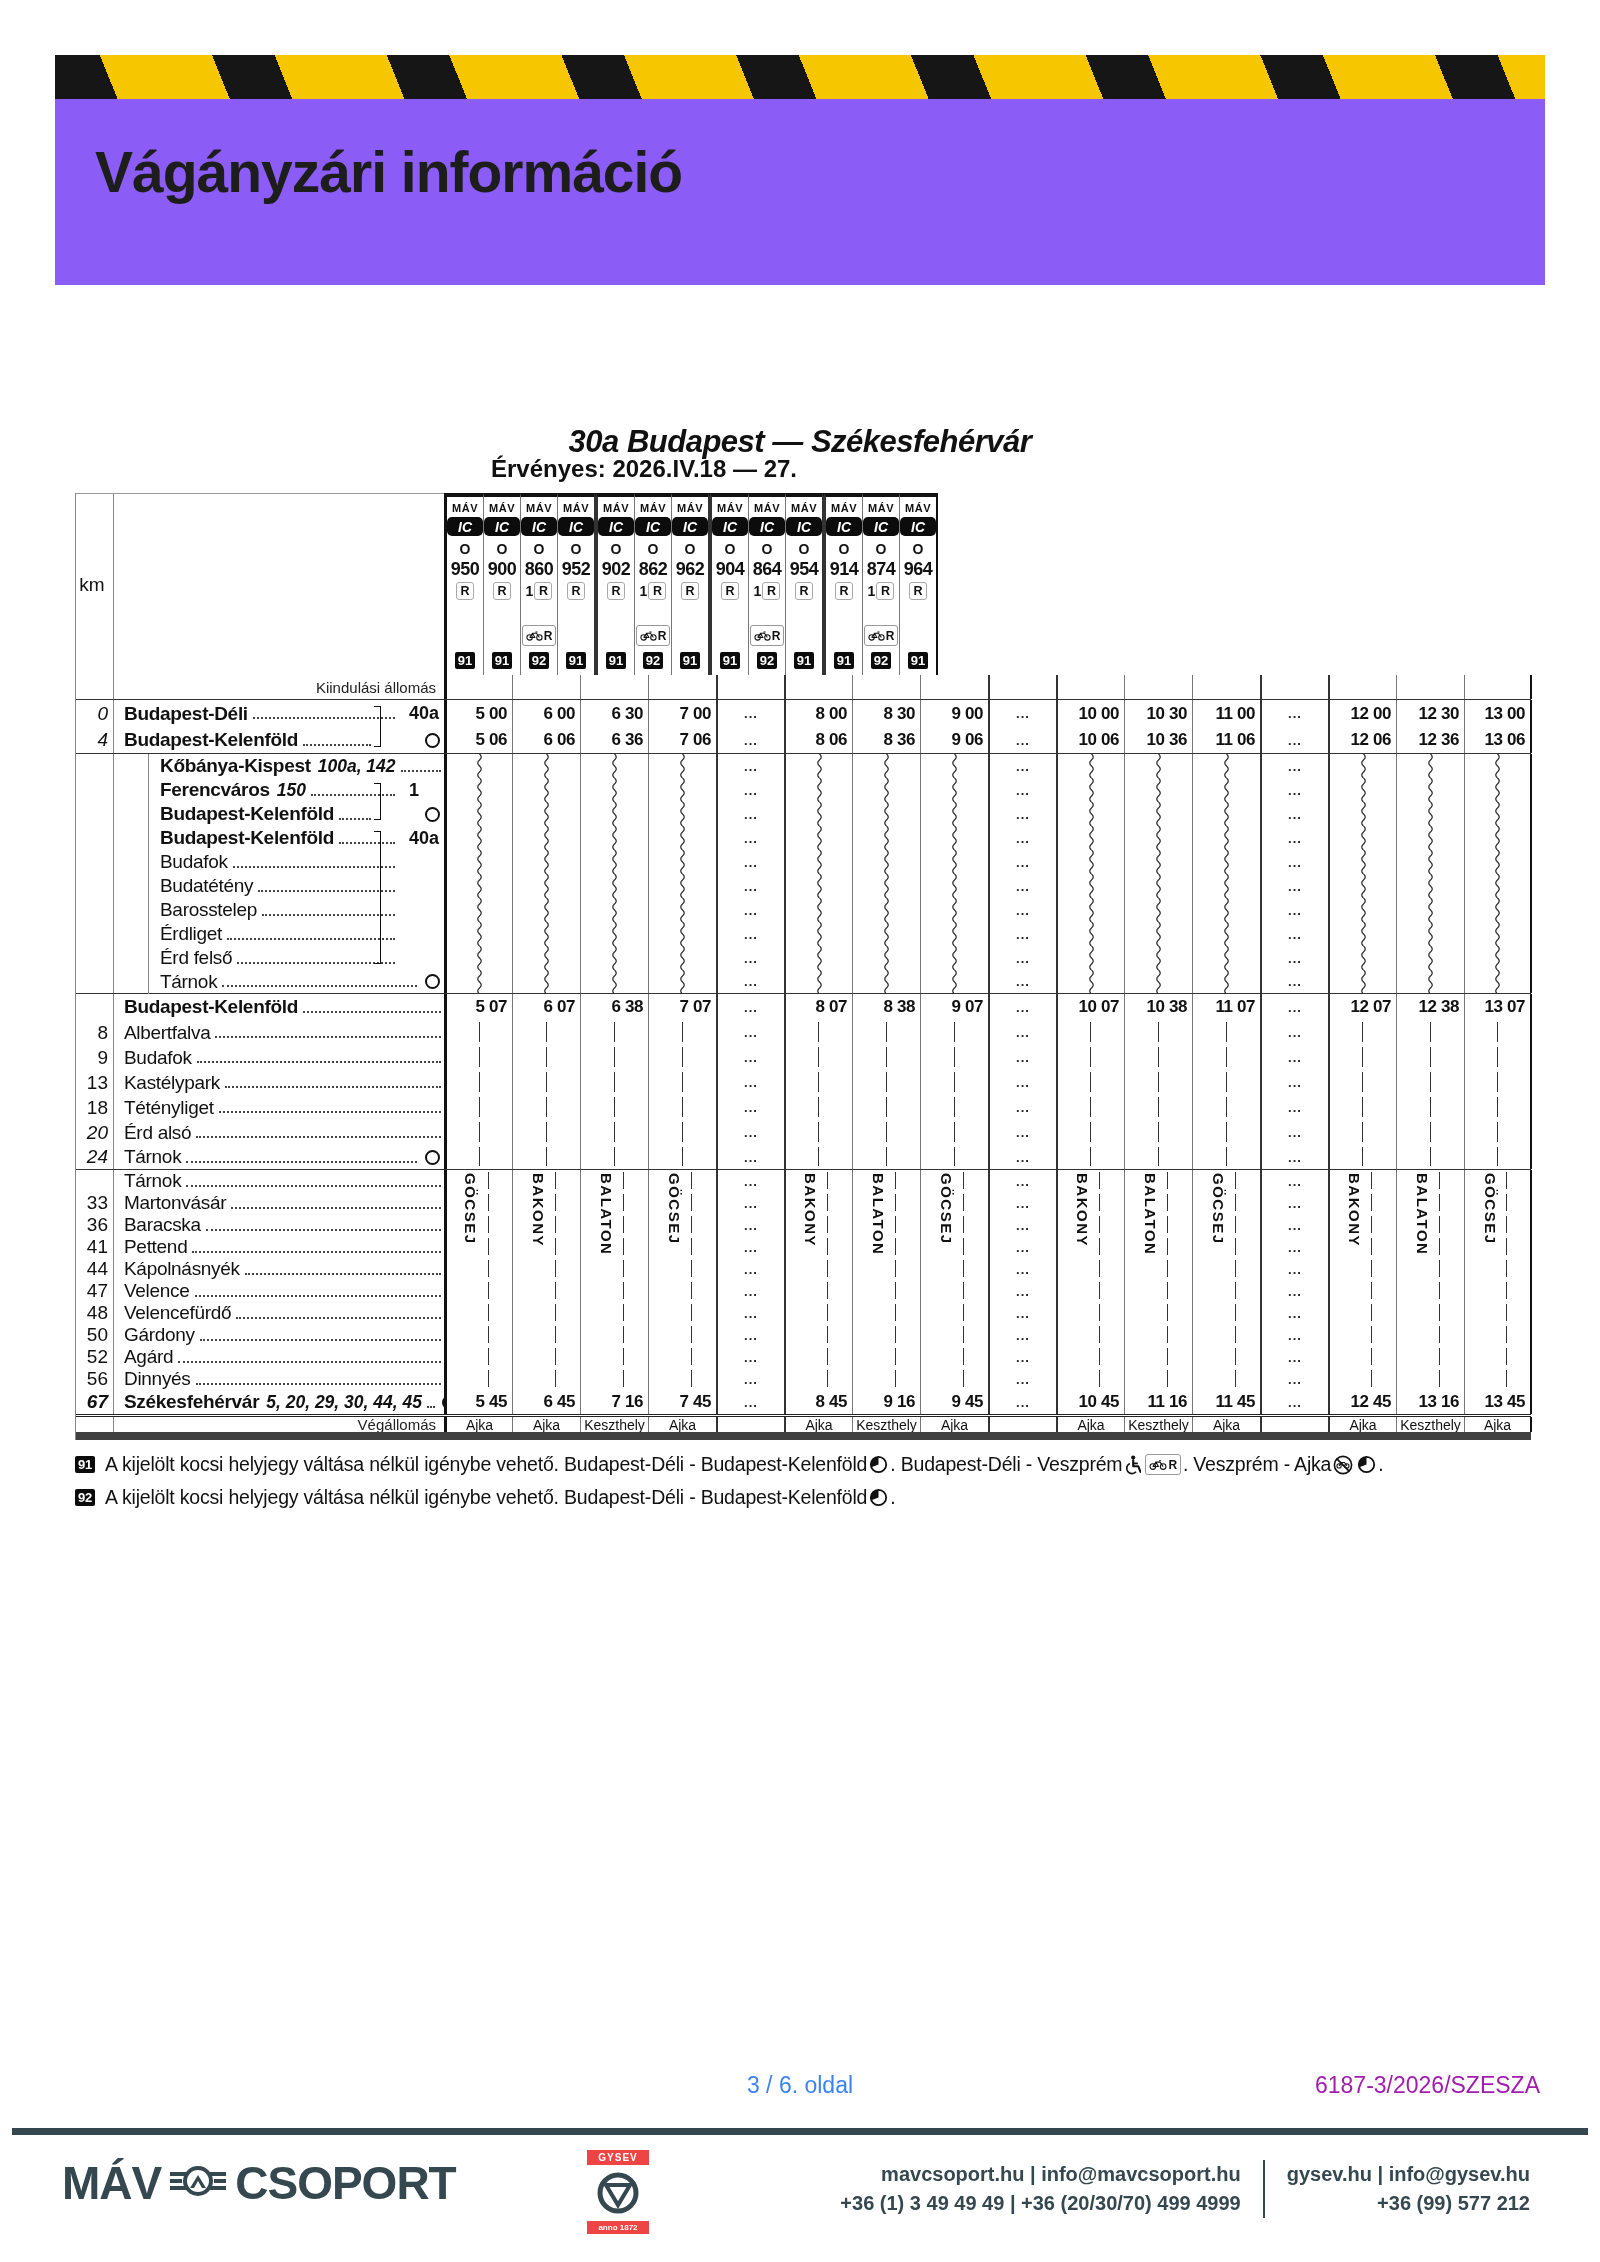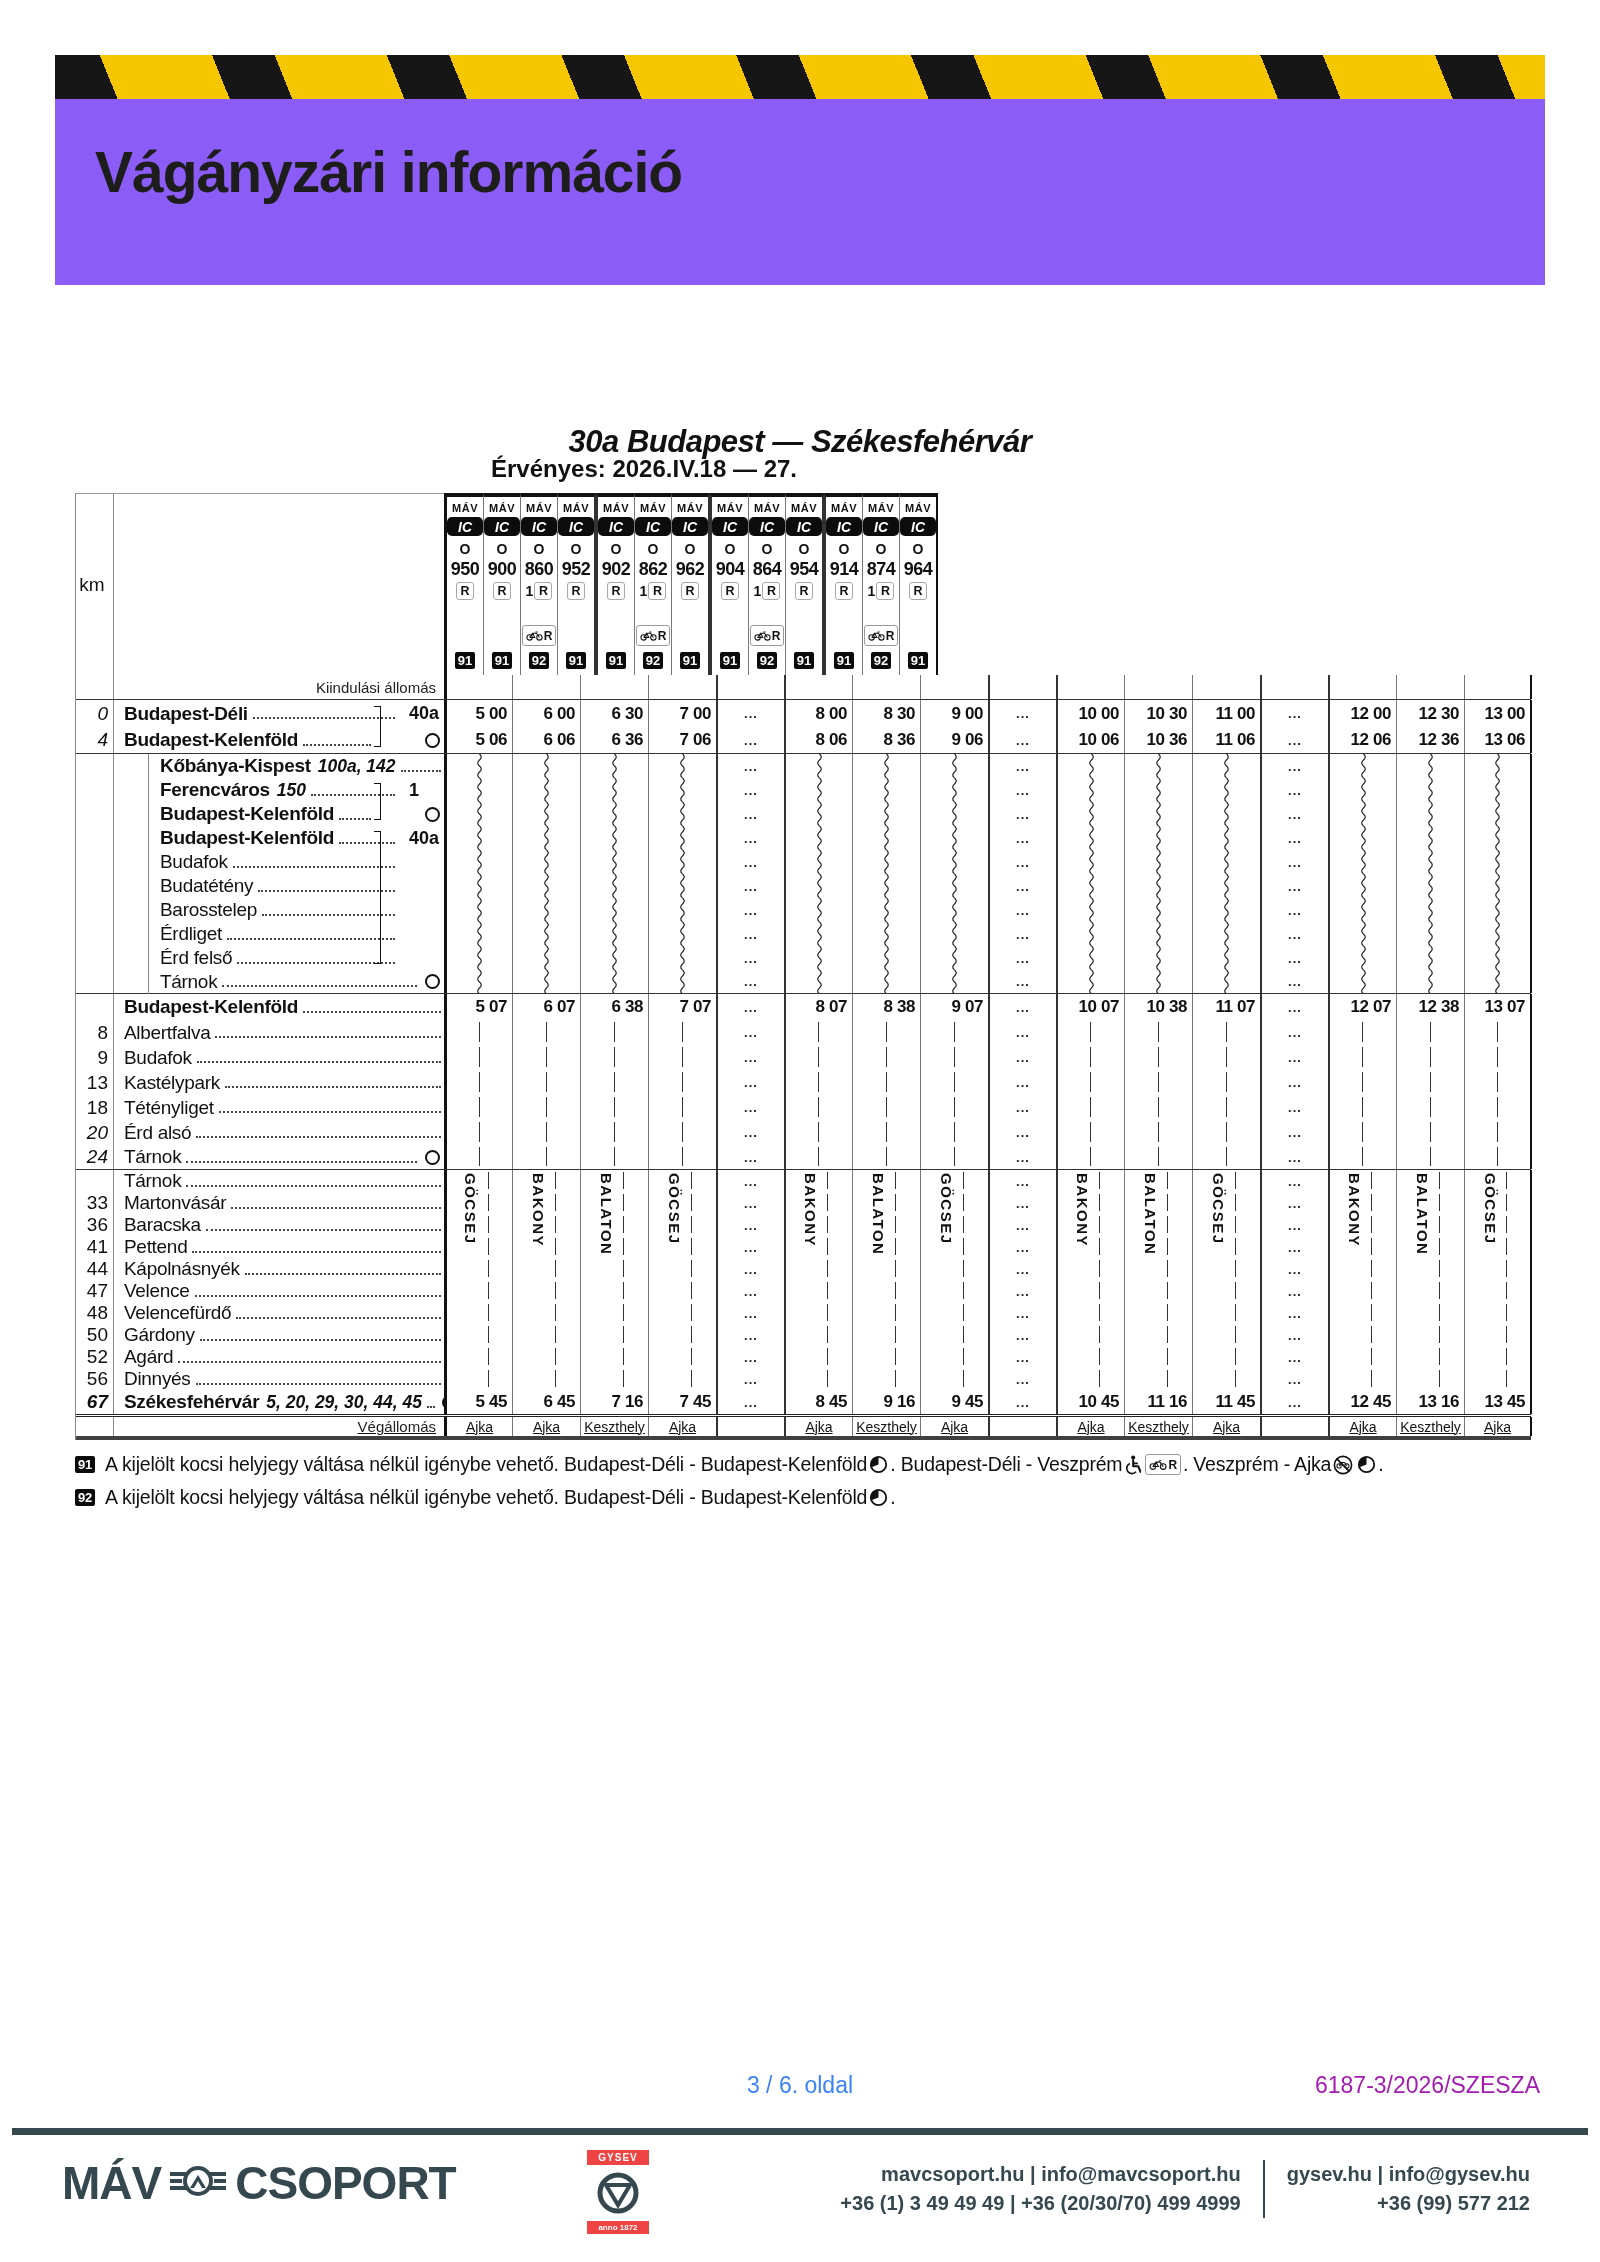--- a/index.html
+++ b/index.html
@@ -60,21 +60,21 @@
   .slot-marker{width:24px;display:flex;justify-content:center;flex-shrink:0;}
   .omark{width:11px;height:11px;border:2.6px solid #111;border-radius:50%;}
   .ind{padding-left:46px;}
   .kit{font-style:italic;} .kbold{font-weight:700;}
   .time{justify-content:flex-end;padding-right:5px;font-weight:700;font-size:17px;letter-spacing:-0.4px;white-space:nowrap;}
   .gapdots{font-weight:700;font-size:13px;letter-spacing:1px;color:#222;}
   .pass{background-image:linear-gradient(#333,#333);background-repeat:no-repeat;
         background-size:1.2px calc(100% - 5px);background-position:50% 2px;}
   .passC{background-position:calc(50% + 9px) 2px;}
   .destcell{font-size:14px;}
-  .destrow{border-top:3px double #222;border-bottom:4px solid #404040;text-decoration:underline;}
+  .destrow{border-top:3px double #222;border-bottom:8px solid #404040;}
   
   .indent-guide{position:absolute;width:1px;background:#888;left:72px;}
   .bracket{position:absolute;width:7px;border:1.6px solid #111;border-left:none;box-sizing:border-box;}
   .vname{position:absolute;display:flex;align-items:flex-start;justify-content:center;padding-right:16px;box-sizing:border-box;}
   .vname span{writing-mode:vertical-rl;font-weight:700;font-size:15px;letter-spacing:1.5px;white-space:nowrap;}
   
   #fnotes{position:absolute;left:75px;top:1448px;width:1460px;}
   .fn{display:flex;align-items:center;height:33px;font-size:19.5px;letter-spacing:-0.2px;}
   .fnbadge{width:20px;height:17px;background:#0b0b0b;color:#fff;font-weight:700;font-size:13px;
            display:flex;align-items:center;justify-content:center;margin-right:10px;border-radius:2px;flex-shrink:0;}

